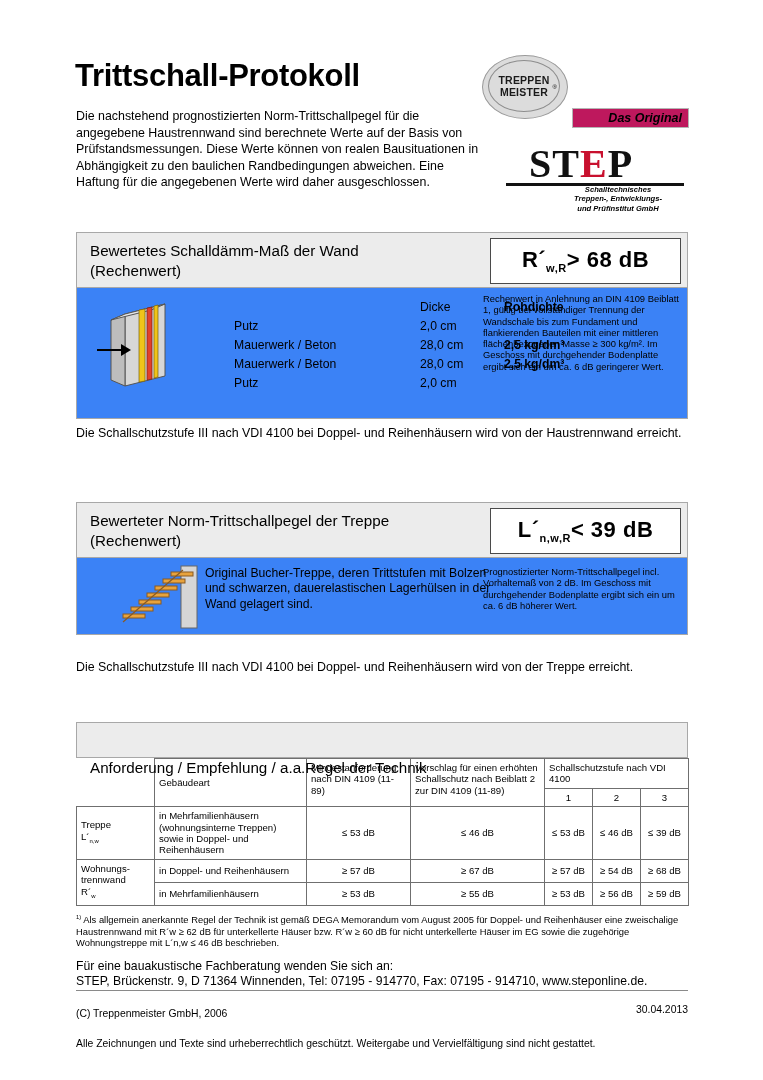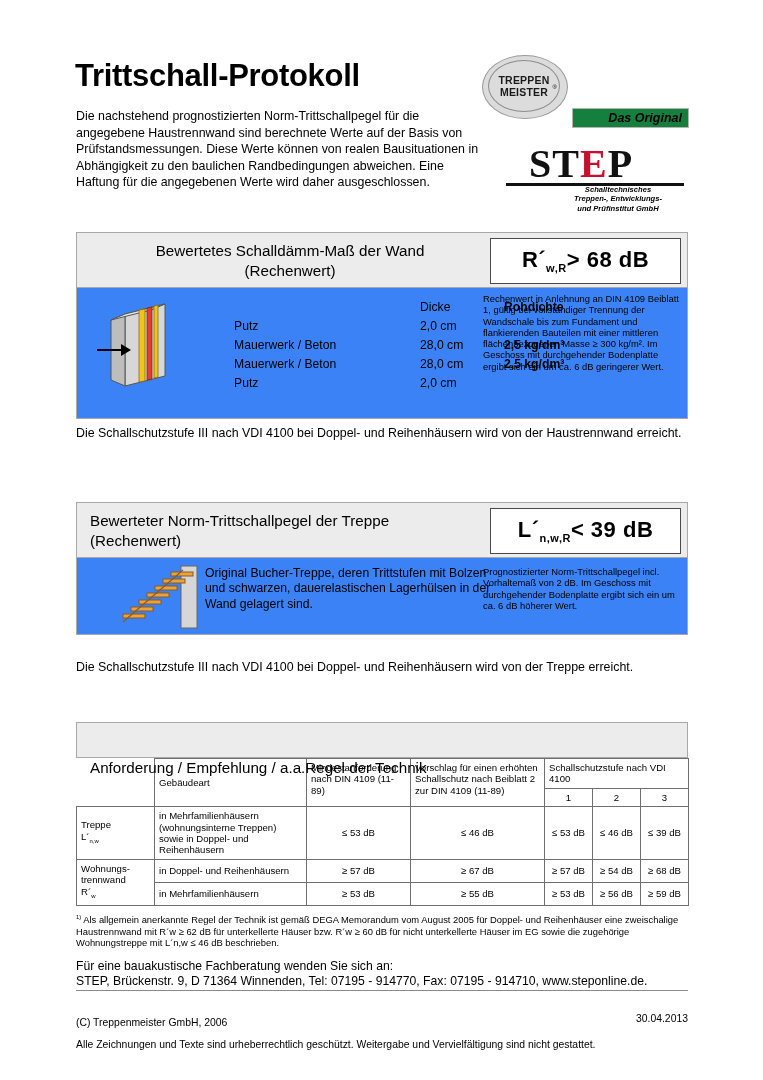--- a/index.html
+++ b/index.html
@@ -85,21 +85,21 @@
     top: 29px;
     font-size: 6px;
   }
 
   .dasoriginal {
     position: absolute;
     left: 572px;
     top: 108px;
     width: 115px;
     height: 18px;
-    background: #15803d;
+    background: #be185d;
     border: 1px solid #b5b5b5;
   }
   .dasoriginal span {
     position: absolute;
     right: 6px;
     top: 2px;
     font-size: 12.5px;
     font-style: italic;
     font-weight: bold;
   }
@@ -293,21 +293,21 @@
       <div class="step-word"><span>ST</span><span class="e-red">E</span><span>P</span></div>
       <div class="step-bar"></div>
       <div class="step-sub" style="white-space:pre-line;">Schalltechnisches
 Treppen-, Entwicklungs-
 und Prüfinstitut GmbH</div>
     </div>
   </div>
 
   <div class="block" style="top:232px;">
     <div class="band">
-      <div class="band-title" style="white-space:pre-line;text-align:center;">Bewertetes Schalldämm-Maß der Wand
+      <div class="band-title" style="white-space:pre-line;">Bewertetes Schalldämm-Maß der Wand
 (Rechenwert)</div>
       <div class="value-box">
         <div class="value-text"><span>R´</span><sub>w,R</sub><span>&gt; 68 dB</span></div>
       </div>
     </div>
 
     <div class="body-box" style="height:130px;">
 
       <svg width="110" height="100" viewBox="0 0 110 100" style="position:absolute;left:18px;top:12px;">
         <polygon points="30,14 70,4 70,76 30,86" fill="#d7d7d7" stroke="#555" stroke-width="1"></polygon>
@@ -463,20 +463,20 @@
     </div>
 
     <div class="contact" style="margin-top:10px;">
       <div>Für eine bauakustische Fachberatung wenden Sie sich an:</div>
       <div>STEP, Brückenstr. 9, D 71364 Winnenden, Tel: 07195 - 914770, Fax: 07195 - 914710,  www.steponline.de.</div>
     </div>
   </div>
 
   <div class="block" style="top:990px;">
     <div class="footer-rule" style="width:612px;"></div>
-    <div style="position:relative;margin-top:21px;">
+    <div style="position:relative;margin-top:12px;">
       <span class="footer-text">(C) Treppenmeister GmbH, 2006</span>
       <span class="footer-text" style="position:absolute;right:0;top:0;">30.04.2013</span>
     </div>
-    <div class="footer-text" style="margin-top:8px;">Alle Zeichnungen und Texte sind urheberrechtlich geschützt. Weitergabe und Vervielfältigung sind nicht gestattet.</div>
+    <div class="footer-text" style="margin-top:16px;">Alle Zeichnungen und Texte sind urheberrechtlich geschützt. Weitergabe und Vervielfältigung sind nicht gestattet.</div>
   </div>
 
 </div>
 
 </body></html>

